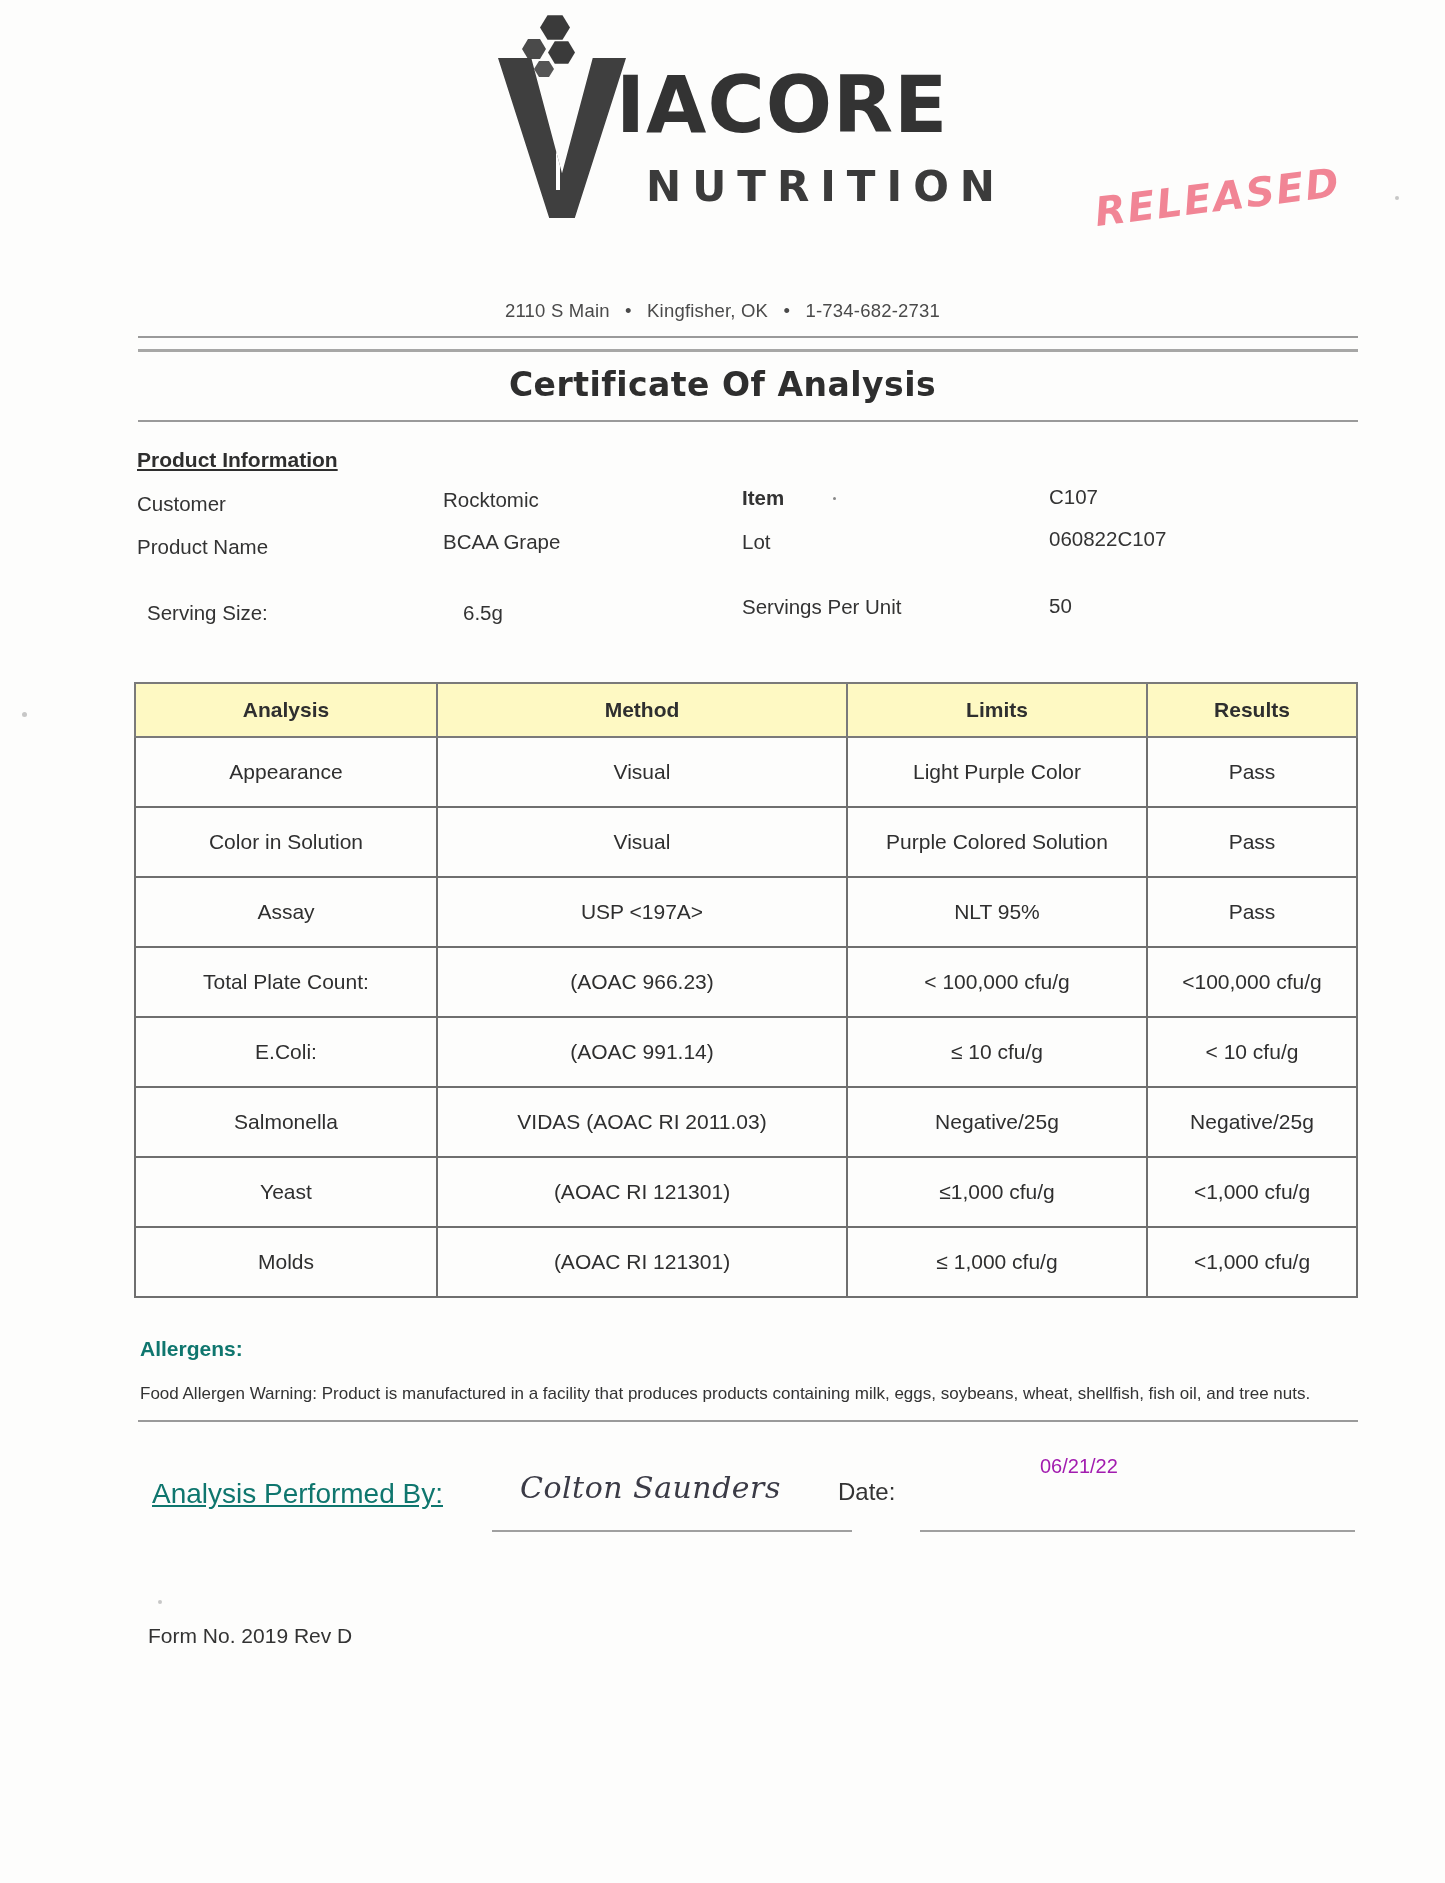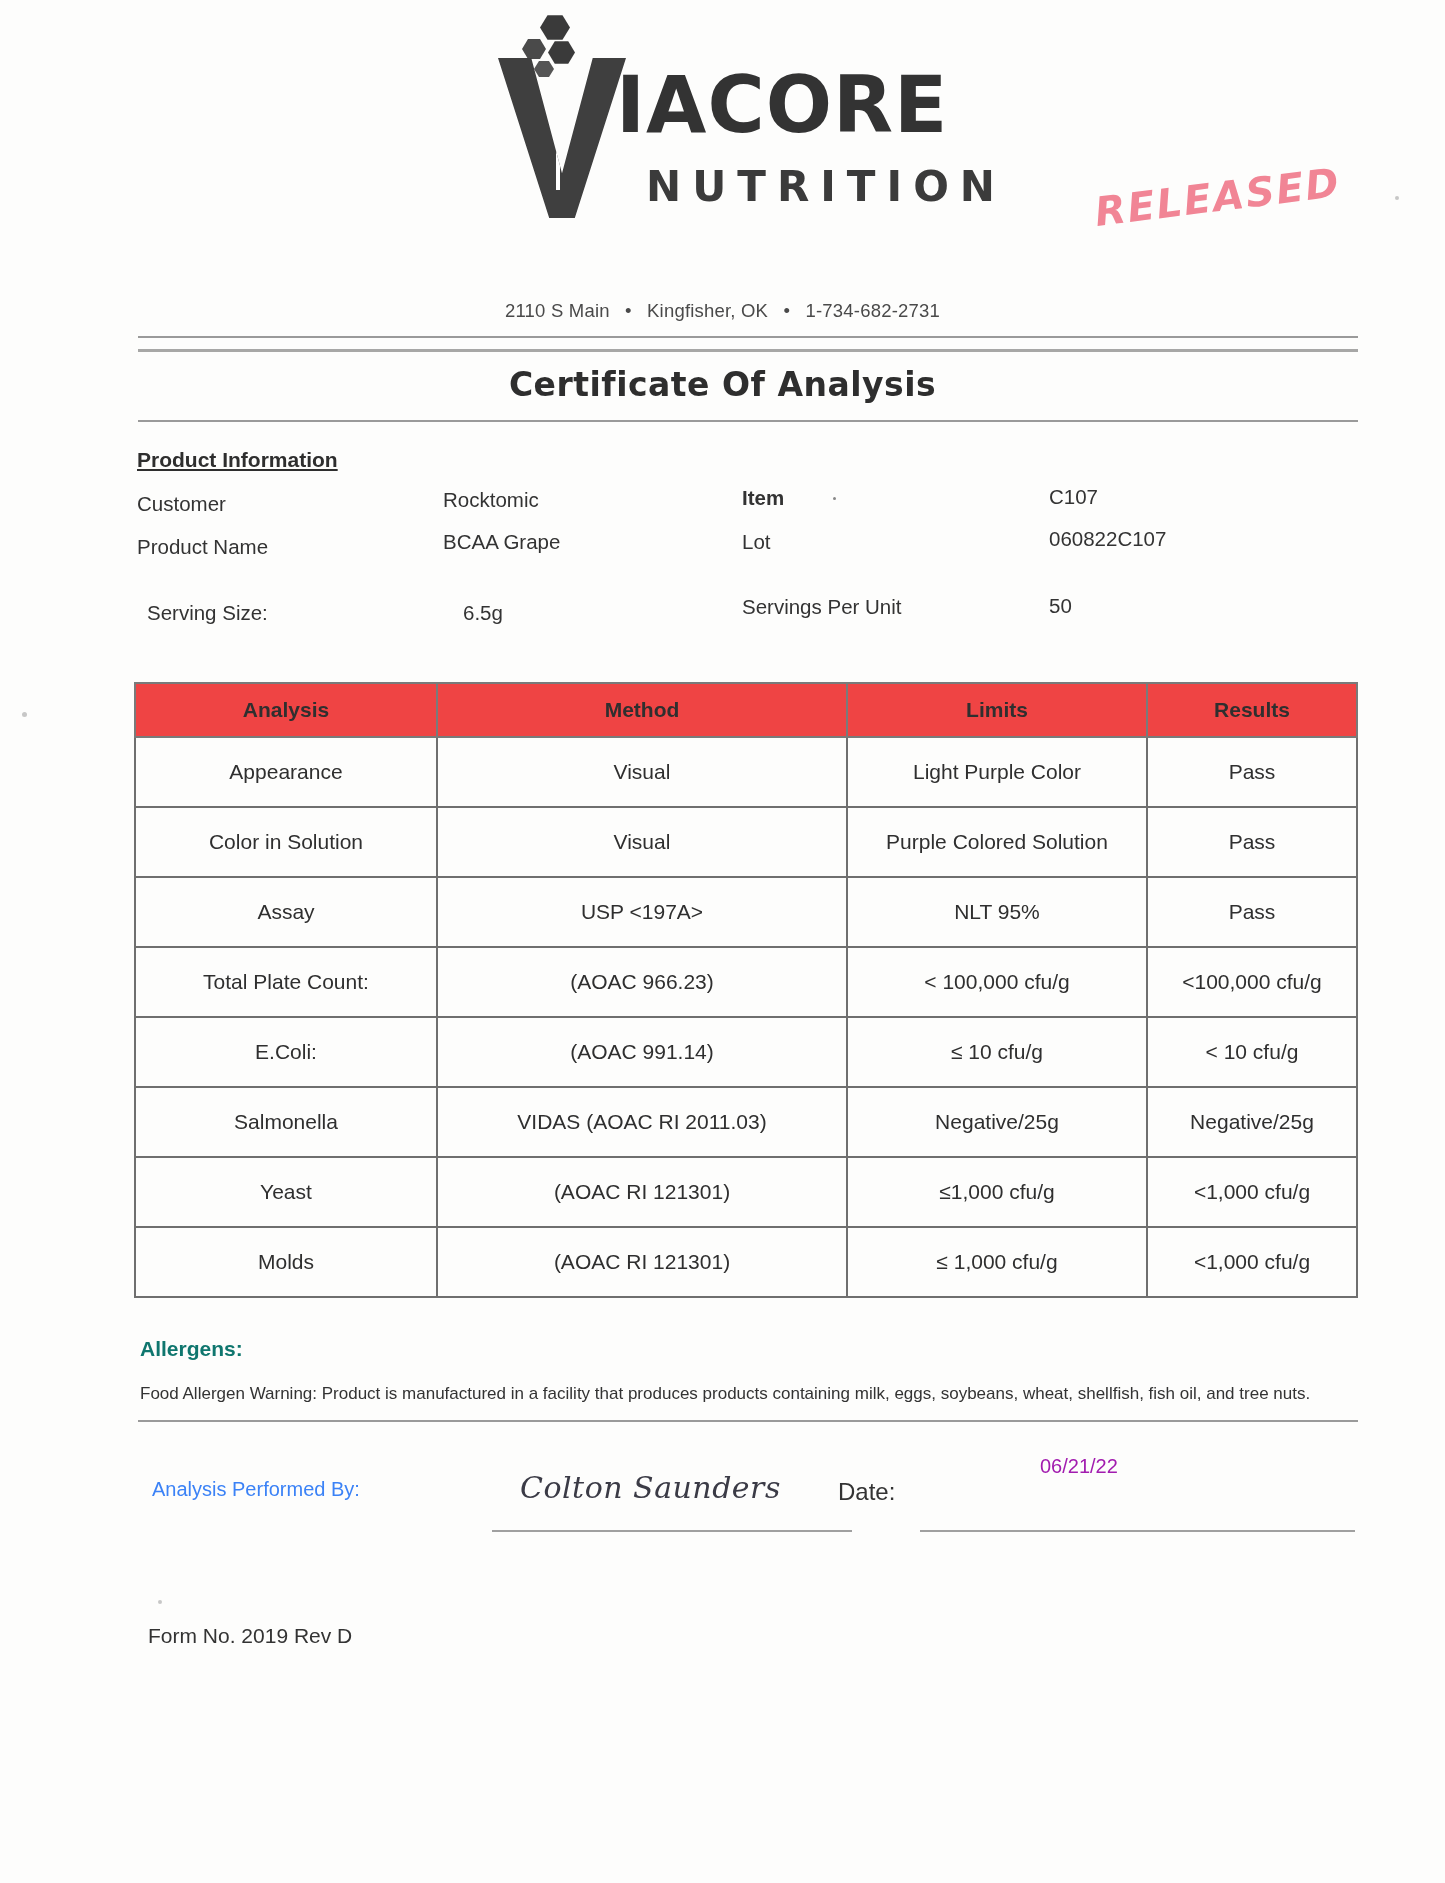--- a/index.html
+++ b/index.html
@@ -201,21 +201,21 @@
   }
   .coa-table th, .coa-table td {
     border: 2px solid #6f6f6f;
     text-align: center;
     font-size: 21px;
     color: #2f2f2f;
     height: 68px;
     padding: 0 4px;
   }
   .coa-table thead th {
-    background: #ef4444;
+    background: #fef9c3;
     font-weight: bold;
     font-size: 21px;
     height: 52px;
     border-color: #7a7a7a;
   }
   .col-analysis { width: 302px; }
   .col-method   { width: 410px; }
   .col-limits   { width: 300px; }
   .col-results  { width: 210px; }
 
@@ -237,22 +237,23 @@
     line-height: 1.45;
     color: #333;
   }
   .allerg-body b { font-weight: normal; }
 
   
   .sig-label {
     position: absolute;
     left: 152px;
     top: 1478px;
-    font-size: 20px;
-    color: #3b82f6;
+    font-size: 28px;
+    color: #0f766e;
+    text-decoration: underline;
   }
   .sig-name {
     position: absolute;
     left: 520px;
     top: 1470px;
     font-family: "DejaVu Serif", serif;
     font-style: italic;
     font-size: 30px;
     color: #3b3b46;
     letter-spacing: .5px;

